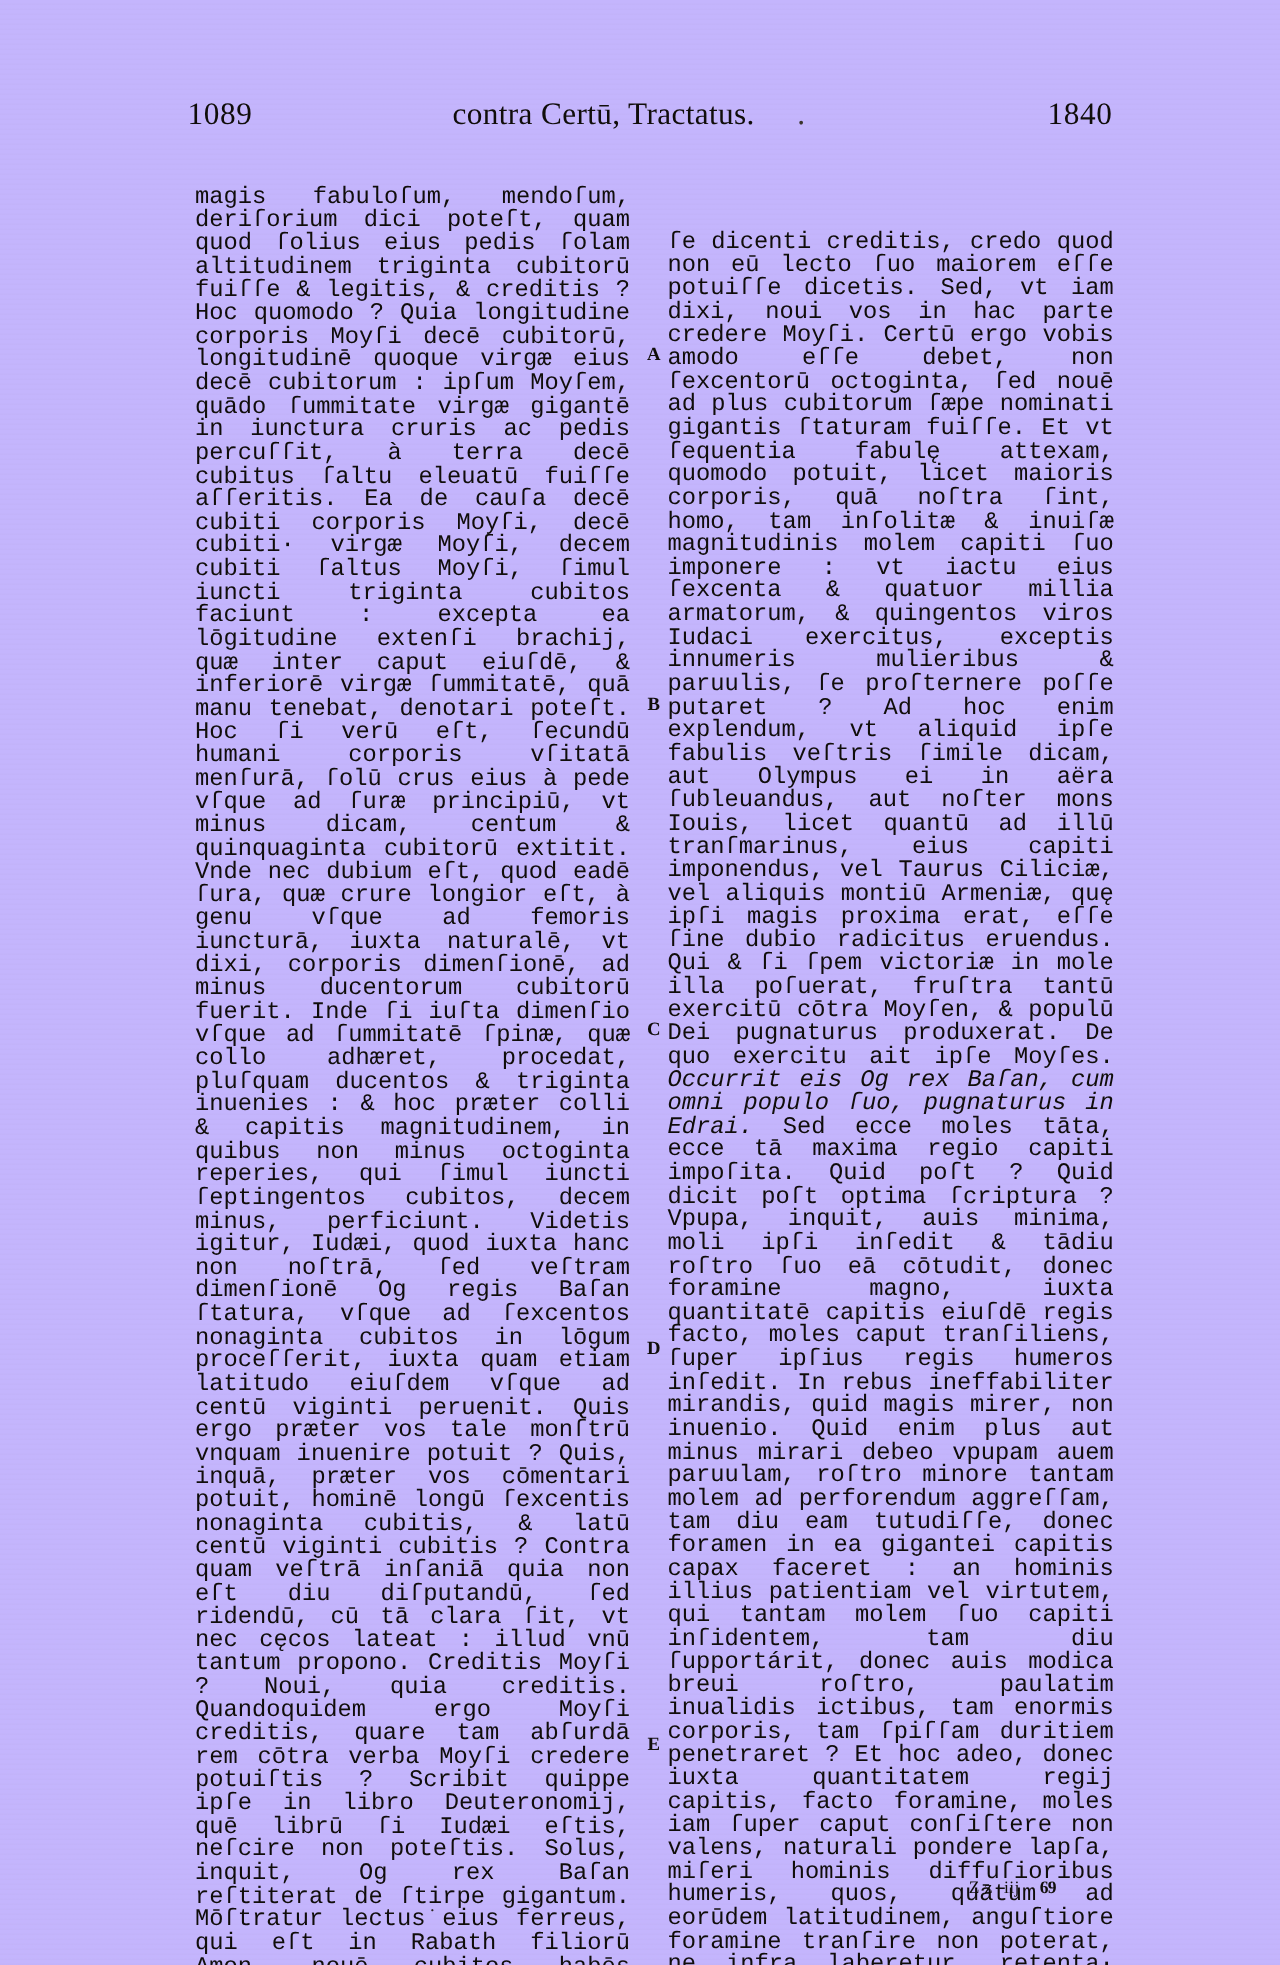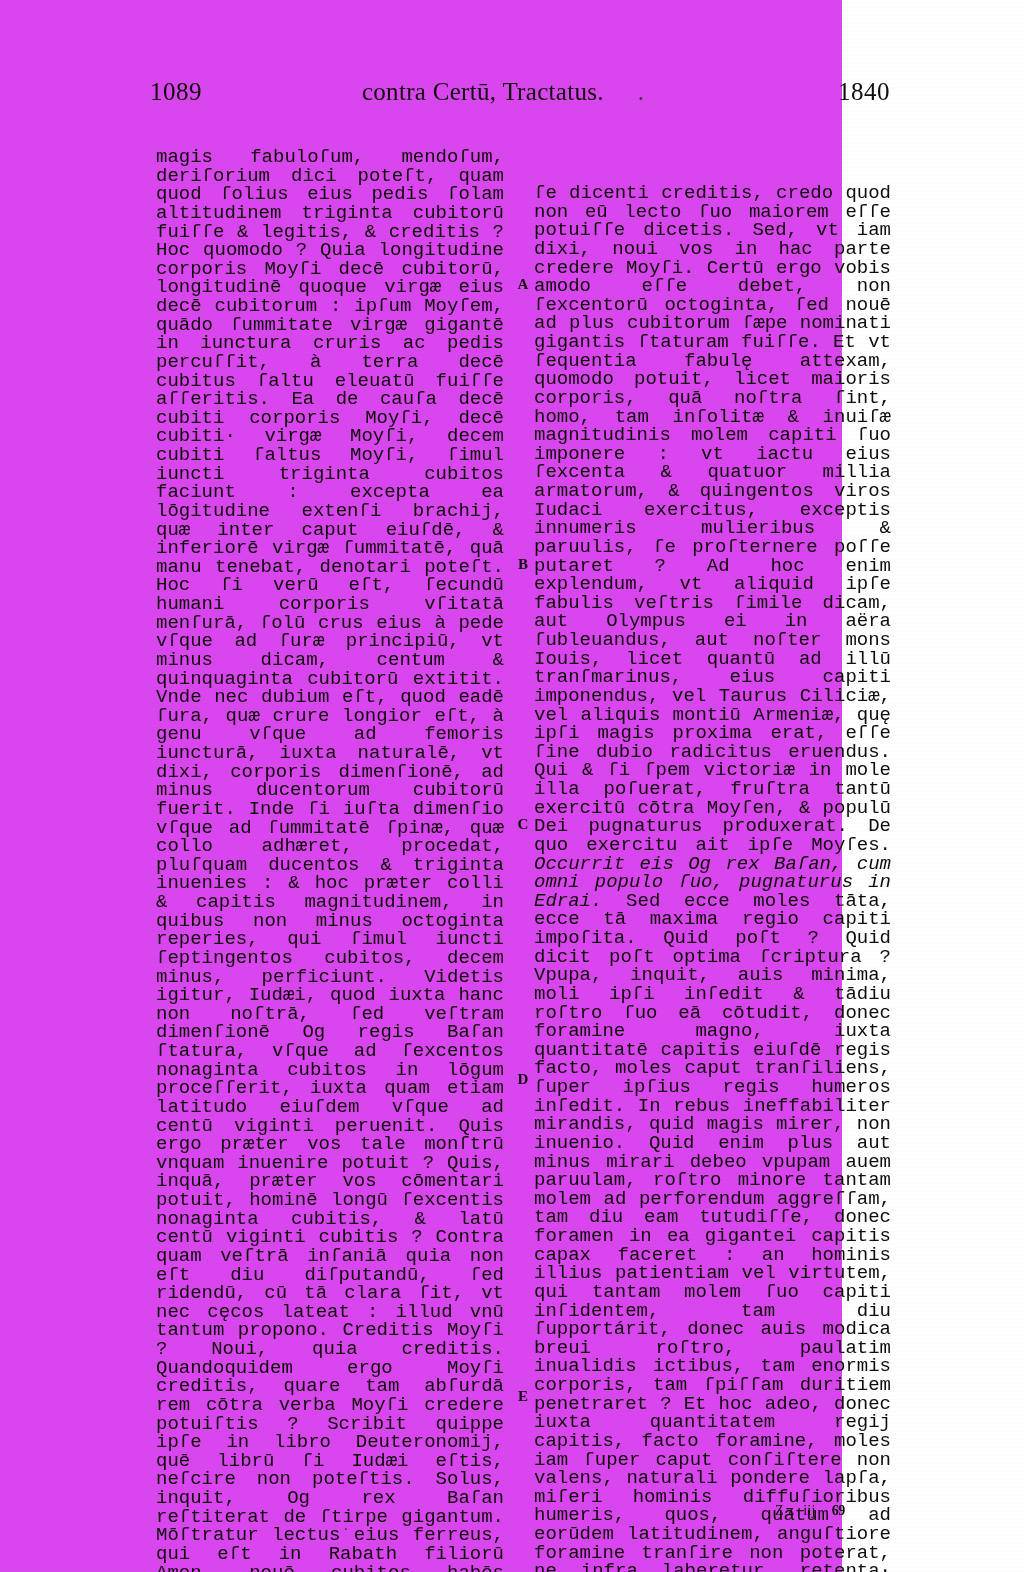--- a/index.html
+++ b/index.html
@@ -11,23 +11,23 @@
     width: 1024px;
     height: 1572px;
     font-family: "Liberation Serif", "DejaVu Serif", serif;
     color: #100d0a;
     position: relative;
     overflow: hidden;
   }
   .page {
     position: absolute;
     left: 0; top: 0;
-    width: 842px;
+    width: 1024px;
     height: 1572px;
-    background: #d946ef;
+    background: #c4b5fd;
   }
   
   .running-head {
     position: absolute;
     left: 150px;
     top: 78px;
     width: 740px;
     height: 40px;
     display: flex;
     align-items: baseline;

